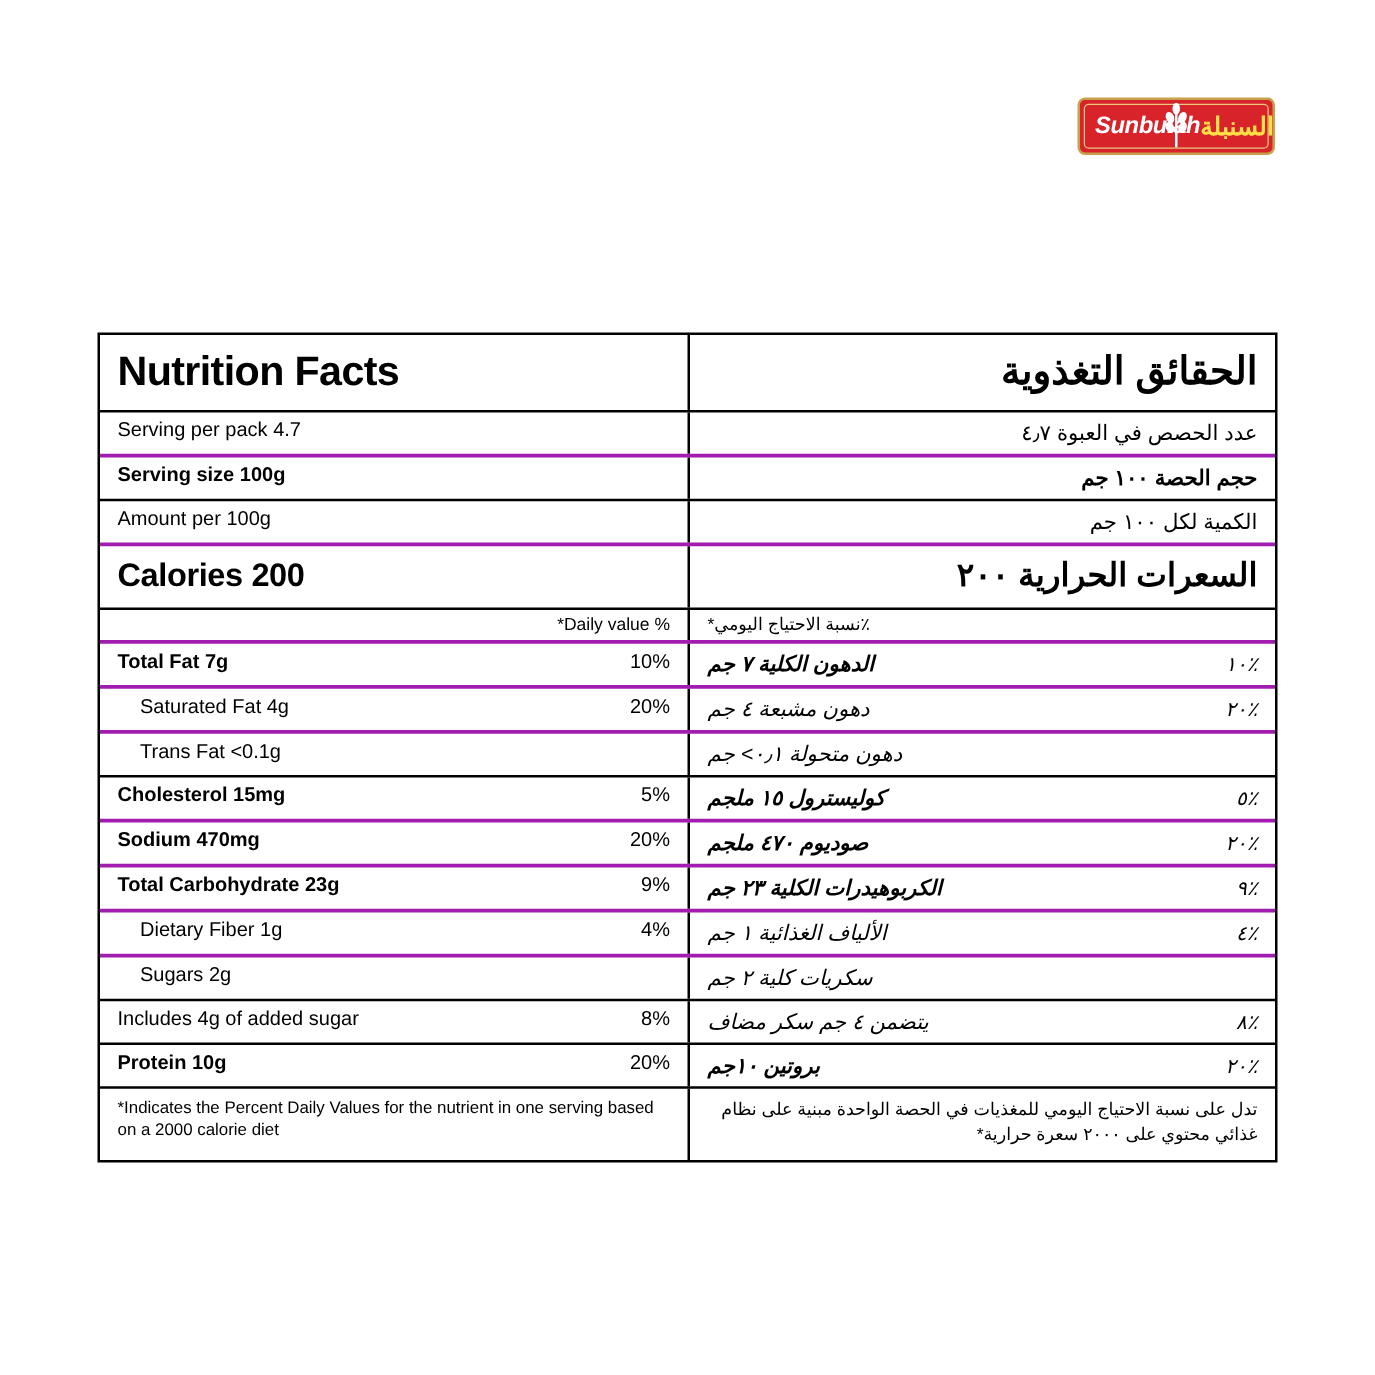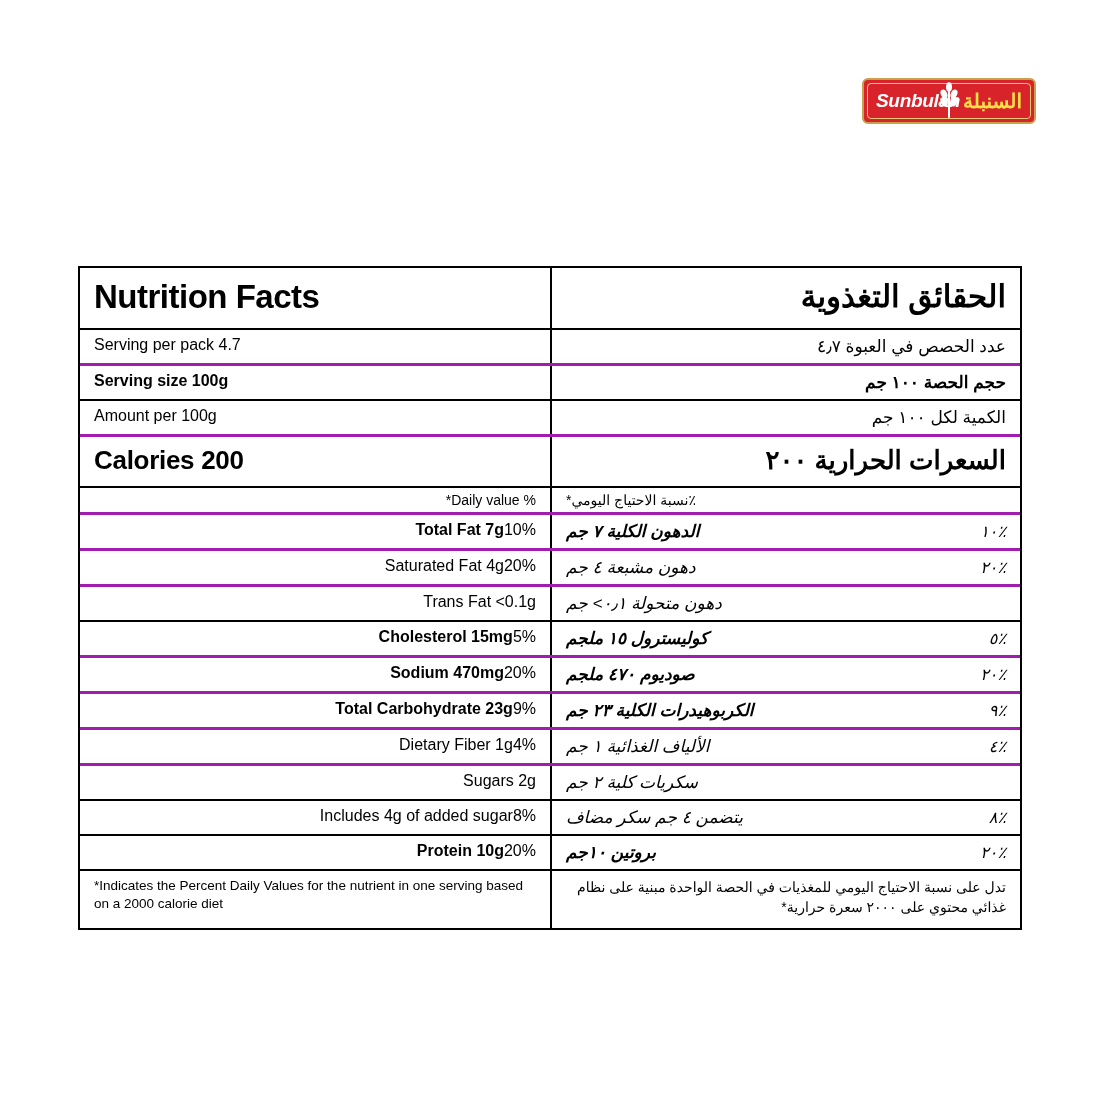--- a/index.html
+++ b/index.html
@@ -14,21 +14,21 @@
     color: #000000;
     position: relative;
     overflow: hidden;
   }
 
   
   .logo {
     position: absolute;
     top: 78px;
     left: 862px;
-    width: 174px;
+    width: 158px;
     height: 46px;
     background: #d8232a;
     border: 2px solid #c8a24a;
     border-radius: 6px;
     box-sizing: border-box;
     display: flex;
     align-items: center;
     justify-content: space-between;
     padding: 0 8px;
   }
@@ -132,21 +132,21 @@
 
   
   .dv-row .cell-en { text-align: right; padding-top: 3px; padding-bottom: 3px;}
   .dv-row .cell-ar { text-align: left; padding-top: 3px; padding-bottom: 3px; direction: ltr;}
   .dv-en { font-size: 14px; }
   .dv-ar { font-size: 14px; direction: rtl; display:inline-block;}
 
   
   .nut-en {
     display: flex;
-    justify-content: flex-end;
+    justify-content: space-between;
     align-items: baseline;
     font-size: 16px;
   }
   .nut-ar {
     display: flex;
     flex-direction: row-reverse;
     justify-content: space-between;
     align-items: baseline;
     font-size: 17px;
     font-style: italic;

